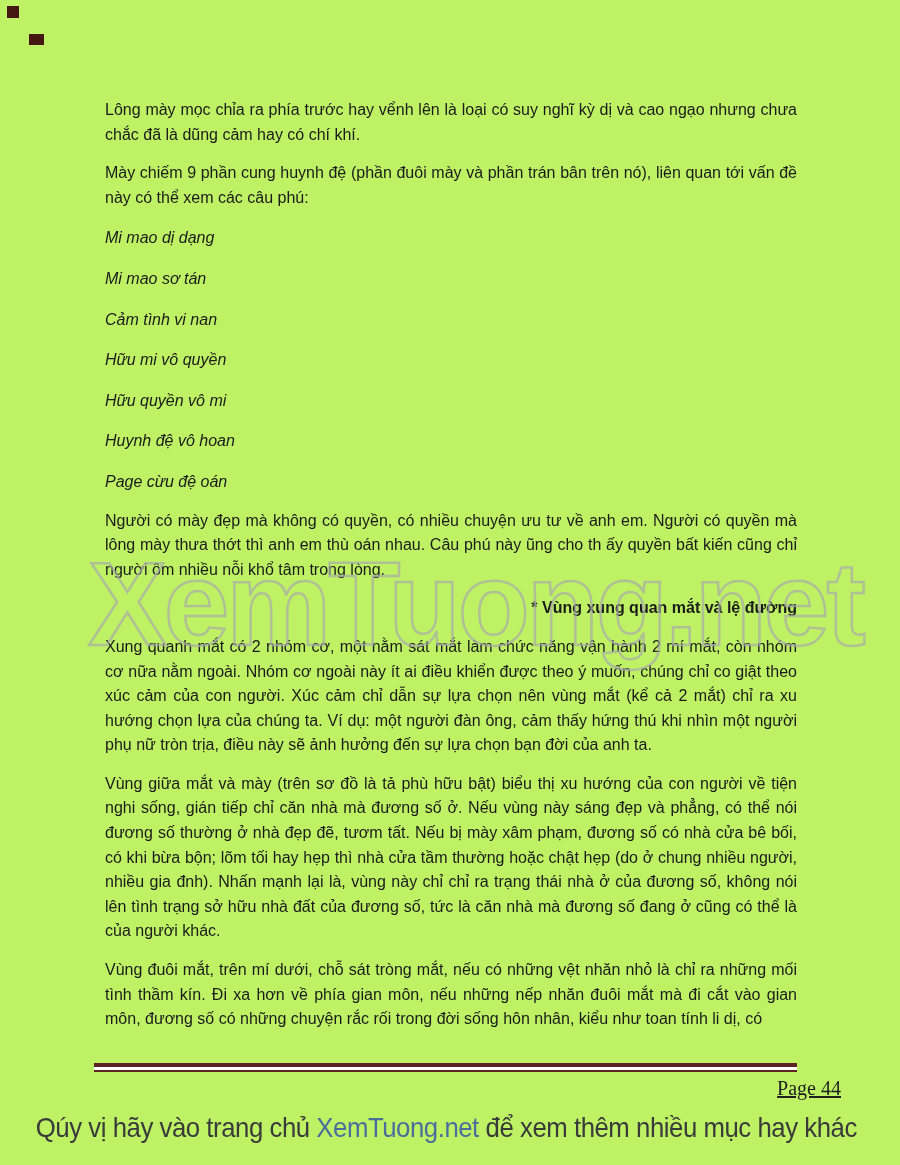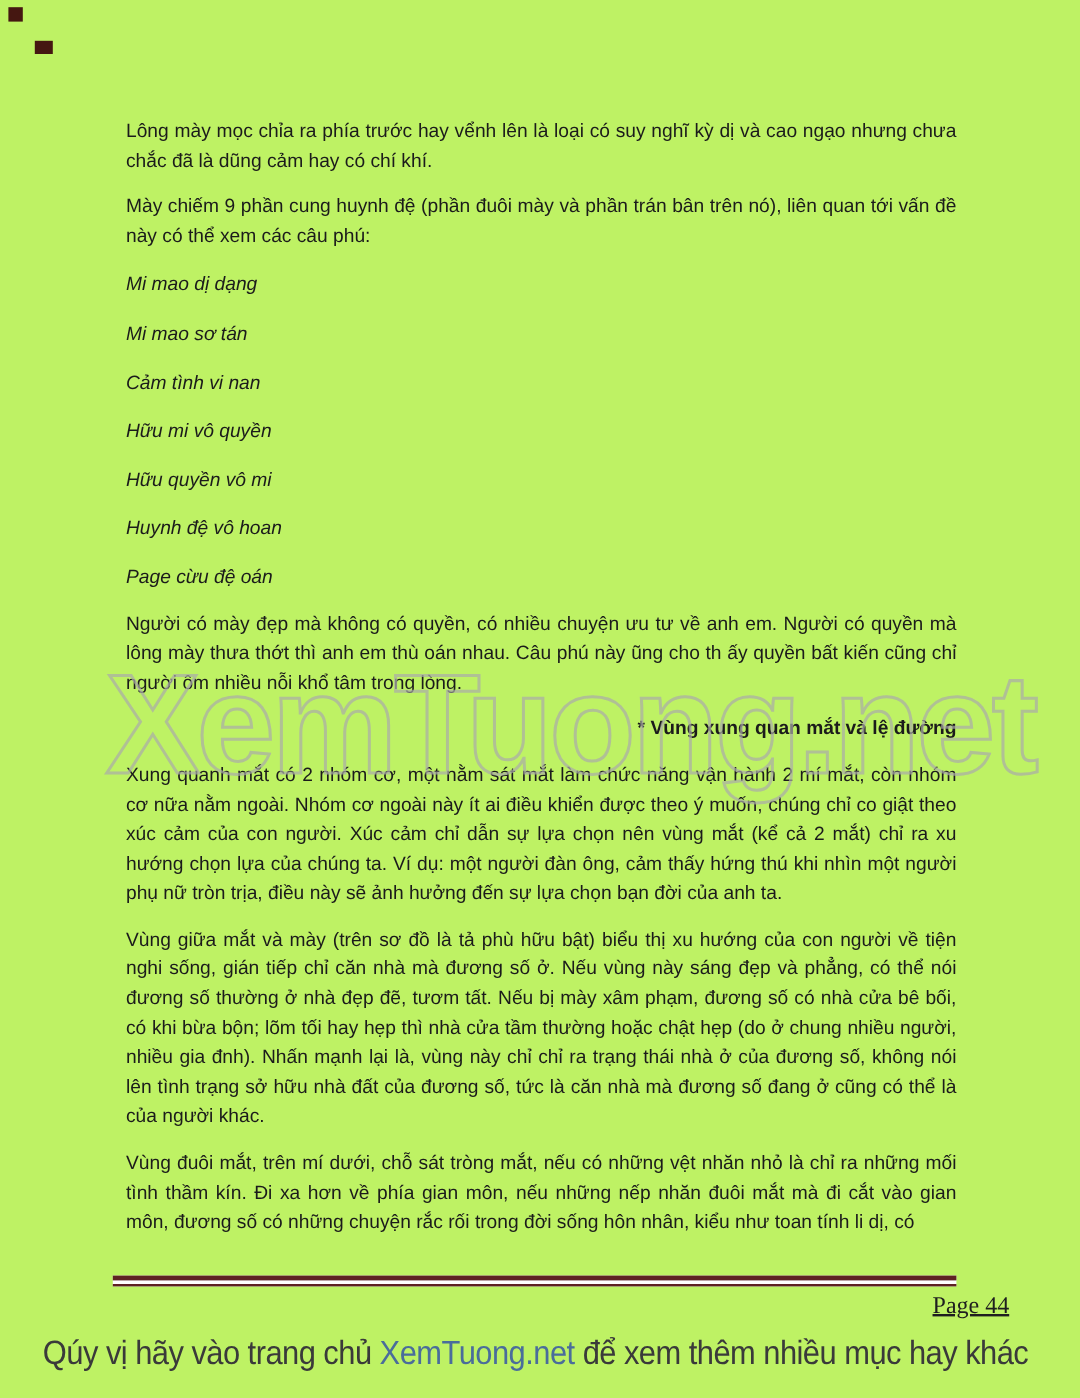--- a/index.html
+++ b/index.html
@@ -45,22 +45,22 @@
     border-bottom:2px solid #5e2223;
   }
   .page-num{
     position:absolute;
     right:104px;top:1077px;
     font-family:"Liberation Serif",serif;
     font-size:20px;color:#1f1f1f;text-decoration:underline;
   }
   .banner{
     position:absolute;
-    left:0;top:1112px;width:900px;
-    text-align:left;
+    left:0;top:1112px;width:720px;
+    text-align:right;
     font-size:28px;
     color:#3a3a3a;
     white-space:nowrap;
   }
   .banner-inner{
     display:inline-block;
     transform:scaleX(0.92);
     transform-origin:center;
     letter-spacing:-0.5px;
   }

